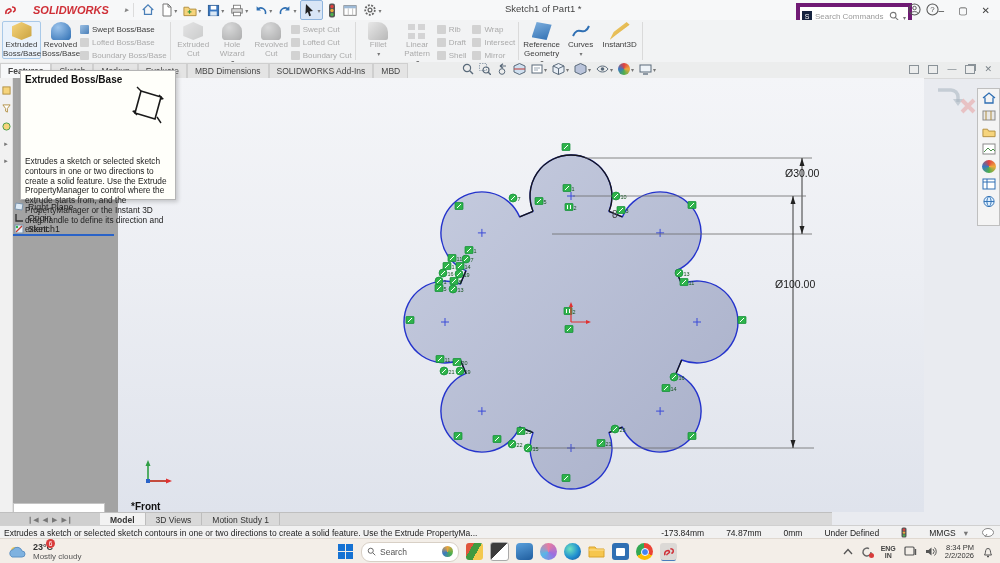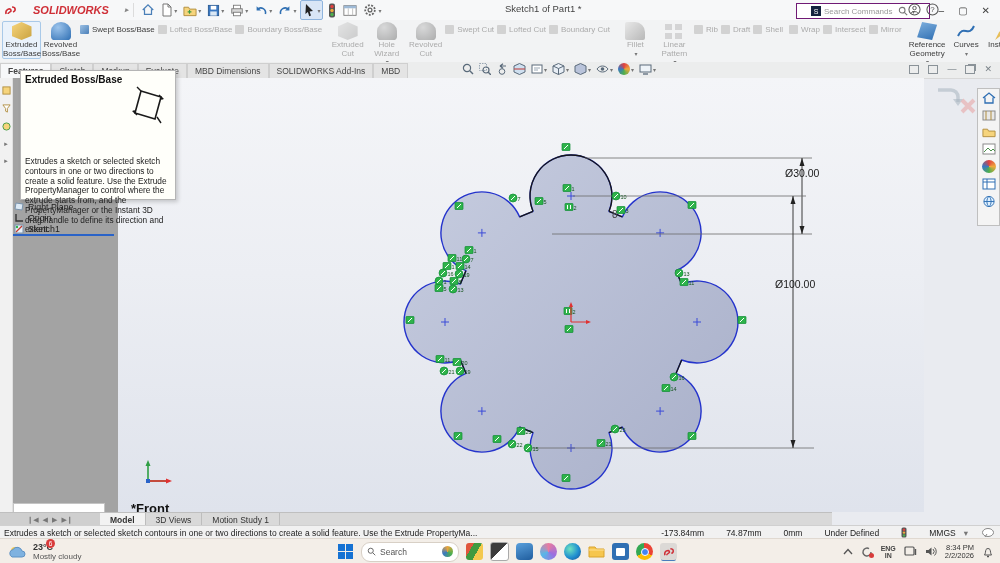--- a/index.html
+++ b/index.html
@@ -8,33 +8,33 @@
   .abs{position:absolute}
   
   #titlebar{left:0;top:0;width:1000px;height:20px;background:#f7f8f9;border-bottom:1px solid #e2e2e2;}
   #titlebar .row{display:flex;align-items:center;height:20px;gap:2px;padding-left:4px;}
   .qat-btn{display:flex;align-items:center;height:18px;padding:0 2px;border-radius:2px;}
   .qat-btn svg{display:block}
   .caret{font-size:6px;color:#777;margin-left:1px}
   .sep{width:1px;height:14px;background:#dcdcdc;margin:0 3px}
   #sw-logo{color:#cf2f37;font-weight:bold;font-size:11px;font-style:italic;letter-spacing:0;display:flex;align-items:center;gap:16px}
   #doc-title{left:505px;top:3px;font-size:9.5px;color:#444;}
-  #search-box{left:796px;top:3px;width:104px;height:14px;background:#fff;border:1px solid #701a75;display:flex;align-items:center;gap:3px;padding:0 14px;}
+  #search-box{left:796px;top:3px;width:104px;height:14px;background:#fff;border:4px solid #701a75;display:flex;align-items:flex-end;gap:3px;padding:0 2px;}
   #search-box .swq{width:10px;height:10px;background:#15233f;color:#fff;font-size:7px;display:flex;align-items:center;justify-content:center}
   #search-box .ph{color:#9a9a9a;font-size:8px;flex:1}
   .win-ctrl{display:flex;gap:14px;position:absolute;right:10px;top:0;height:20px;align-items:center;color:#444;font-size:10px}
   
   #ribbon{left:0;top:20px;width:1000px;height:42px;background:#f2f3f4;border-bottom:1px solid #dcdcdc;display:flex;}
   .rgroup{display:flex;align-items:flex-start;padding:1px 2px;}
   .rsep{width:1px;background:#dadada;margin:2px 1px;}
   .bigbtn{width:37px;min-width:33px;text-align:center;padding:1px 1px;border-radius:2px;}
   .bigbtn .lbl{font-size:8px;line-height:8.5px;color:#3c3c3c;margin-top:1px;white-space:pre-line}
   .bigbtn.dis .lbl{color:#ababab}
   .bigbtn.hov{background:#eaf2fb;border:1px solid #a9c9e8;padding:0 0;}
-  .stack{display:flex;justify-content:flex-start;padding-top:3px;gap:3px;}
+  .stack{display:flex;flex-direction:column;justify-content:flex-start;padding-top:3px;gap:3px;}
   .srow{display:flex;align-items:center;gap:3px;height:10px;white-space:nowrap;}
   .srow .lbl{font-size:8px;color:#3c3c3c}
   .srow.dis .lbl{color:#ababab}
   .mini{width:9px;height:9px;border-radius:1px;background:linear-gradient(135deg,#9cc0e4,#4a7fb8);flex:none}
   .mini.dis{background:#d2d2d2}
   .ic{width:20px;height:18px;margin:0 auto;position:relative}
   .ic.dis{filter:grayscale(1) opacity(.5)}
   .ic-extrude{background:linear-gradient(135deg,#f6d47c,#c9a23f);clip-path:polygon(50% 0,100% 25%,100% 78%,50% 100%,0 78%,0 25%);}
   .ic-revolve{background:radial-gradient(circle at 35% 30%,#9cc4ec,#2f6fb3);border-radius:50% 50% 20% 20%}
   .ic-fillet{background:linear-gradient(135deg,#e8e8e8,#b8b8b8);border-radius:2px 10px 2px 2px}
@@ -55,21 +55,21 @@
   .dw-box{width:8px;height:7px;border:1px solid #8a9298;display:inline-block}
   
   #leftpanel{left:0;top:78px;width:118px;height:434px;background:#a3a3a3;border-right:1px solid #c9c9c9;}
   #leftstrip{left:0;top:78px;width:12px;height:434px;background:#f1f1f1;border-right:1px solid #e0e0e0;display:flex;flex-direction:column;align-items:center;padding-top:8px;gap:9px}
   .tree-item{display:flex;align-items:center;gap:4px;height:11px;padding-left:14px;font-size:8.8px;color:#222;white-space:nowrap}
   #rollback{left:4px;top:156px;width:110px;height:2px;background:#2a63c8;position:absolute}
   #tree-scroll{left:13px;top:425px;width:90px;height:8px;background:#fff;border:1px solid #c4c4c4;position:absolute}
   #splitter{left:118px;top:281px;width:9px;height:22px;background:#e6e6e6;border:1px solid #c2c2c2;border-left:none;font-size:7px;color:#777;display:flex;align-items:center;justify-content:center}
   
   #viewport{left:118px;top:78px;width:806px;height:434px;background:linear-gradient(180deg,#f4f5f8 0%,#eceef3 45%,#dfe3ec 100%);}
-  #front-label{left:131px;top:501px;font-size:13px;font-weight:bold;color:#111;}
+  #front-label{left:131px;top:501px;font-size:10px;font-weight:bold;color:#111;}
   #taskpane{left:977px;top:88px;width:21px;height:133px;background:#f4f4f4;border:1px solid #bfbfbf;display:flex;flex-direction:column;align-items:center;padding-top:3px;gap:5px}
   .tp-ico{width:14px;height:13px;border-radius:2px}
   
   #tooltip{left:20px;top:70px;width:156px;height:130px;background:#fffffa;border:1px solid #b5b5b5;box-shadow:2px 2px 4px rgba(0,0,0,.18);z-index:60;padding:3px 4px;box-sizing:border-box}
   #tooltip .tt-title{font-size:10px;font-weight:bold;color:#111}
   #tooltip .tt-desc{position:absolute;left:4px;right:4px;top:86px;font-size:8.3px;line-height:1.18;color:#222}
   
   #doctabs{left:0;top:512px;width:832px;height:13px;background:#d9d9d9;border-top:1px solid #bfbfbf;display:flex;align-items:stretch;font-size:8.5px;}
   #doctabs .nav{width:100px;background:#cfcfcf;color:#777;display:flex;align-items:center;justify-content:center;gap:4px;font-size:7px}
   .dtab{padding:1px 10px;border-right:1px solid #bdbdbd;display:flex;align-items:center;color:#333}

